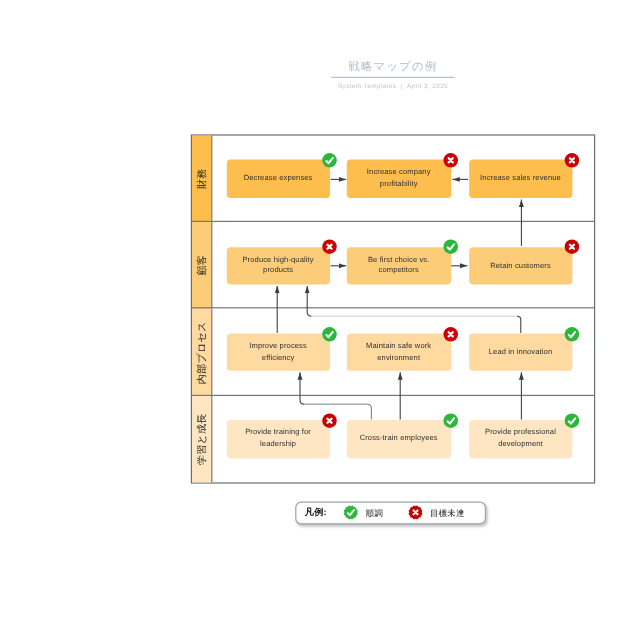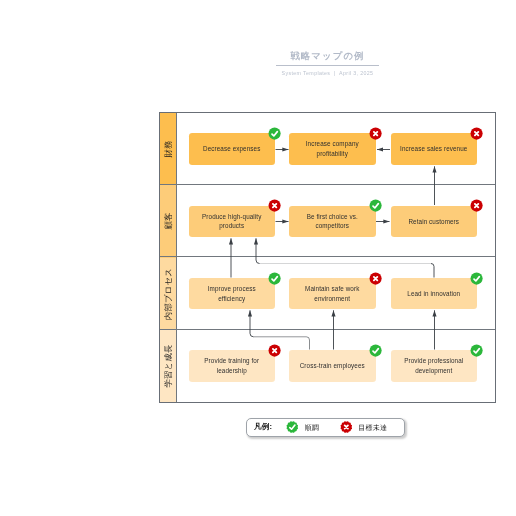--- a/index.html
+++ b/index.html
@@ -8,21 +8,21 @@
     width:516px; height:516px; background:#ffffff;
     font-family:"Liberation Sans", sans-serif;
     -webkit-font-smoothing:antialiased;
     overflow:hidden;
   }
   .page { position:relative; width:516px; height:516px; }
 
   
   .title-wrap { position:absolute; left:0; top:45px; width:655px; text-align:center; }
   .doc-title {
-    font-size:9.4px; color:#b2bac8; letter-spacing:1.1px; font-weight:700;
+    font-size:9.4px; color:#b2bac8; letter-spacing:1.1px; font-weight:400;
     display:inline-block; padding:0 14px 3px 14px; border-bottom:1.1px solid #b9bfcb;
     line-height:13px;
   }
   .doc-sub { margin-top:4px; font-size:5.3px; color:#bcc3cf; letter-spacing:0.35px; }
 
   
   .frame {
     position:absolute; left:159px; top:112px; width:336.5px; height:291px;
     border:1.2px solid #686e76; background:#fff;
   }

